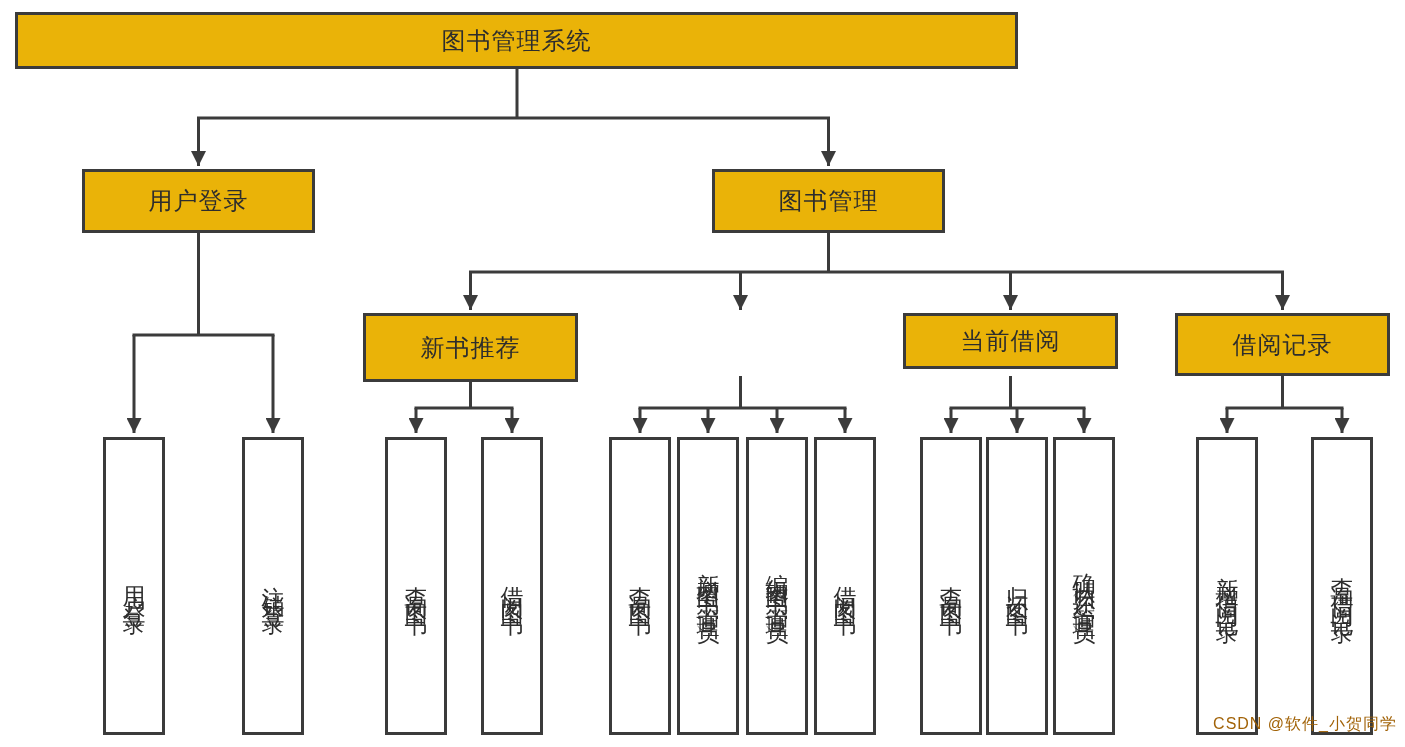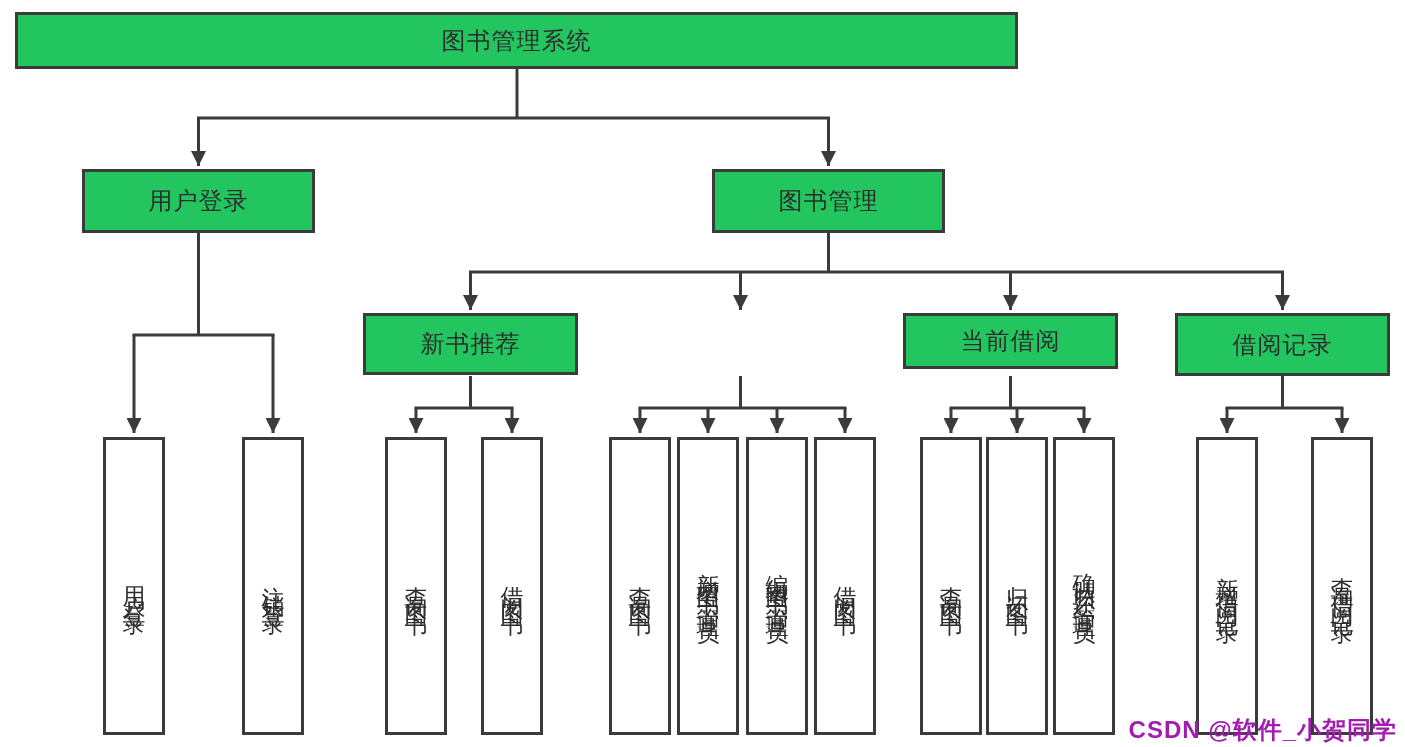--- a/index.html
+++ b/index.html
@@ -18,21 +18,21 @@
   #wires {
     position: absolute;
     left: 0; top: 0;
     width: 1405px;
     height: 747px;
   }
   .hbox {
     position: absolute;
     box-sizing: border-box;
     border: 3px solid #3b3b3b;
-    background: #22c55e;
+    background: #eab308;
     display: flex;
     align-items: center;
     justify-content: center;
   }
   .hbox span {
     font-size: 24px;
     color: #2d2d2d;
     letter-spacing: 1px;
     white-space: nowrap;
   }
@@ -56,25 +56,24 @@
     letter-spacing: 9px;
     line-height: 1;
   }
   .vbox.long span {
     letter-spacing: 7px;
   }
   .watermark {
     position: absolute;
     right: 8px;
     top: 714px;
-    font-size: 24px;
-    color: #a21caf;
+    font-size: 16px;
+    color: #a16207;
     letter-spacing: 1px;
     z-index: 5;
-    font-weight: bold;
   }
 </style>
 </head>
 <body>
 
 <div id="canvas">
 
   <svg id="wires" viewBox="0 0 1405 747">
     <defs>
       <marker id="arrow" viewBox="0 0 10 10" refX="10" refY="5" markerWidth="22" markerHeight="15" markerUnits="userSpaceOnUse" orient="auto">
@@ -129,21 +128,21 @@
     <span>图书管理系统</span>
   </div>
 
   <div class="hbox" style="left:82px; top:169px; width:233px; height:64px;">
     <span>用户登录</span>
   </div>
   <div class="hbox" style="left:712px; top:169px; width:233px; height:64px;">
     <span>图书管理</span>
   </div>
 
-  <div class="hbox" style="left:363px; top:313px; width:215px; height:62px;">
+  <div class="hbox" style="left:363px; top:313px; width:215px; height:69px;">
     <span>新书推荐</span>
   </div>
   <div class="hbox" style="left:903px; top:313px; width:215px; height:56px;">
     <span>当前借阅</span>
   </div>
   <div class="hbox" style="left:1175px; top:313px; width:215px; height:63px;">
     <span>借阅记录</span>
   </div>
 
   <div class="vbox" style="left:103px;">

